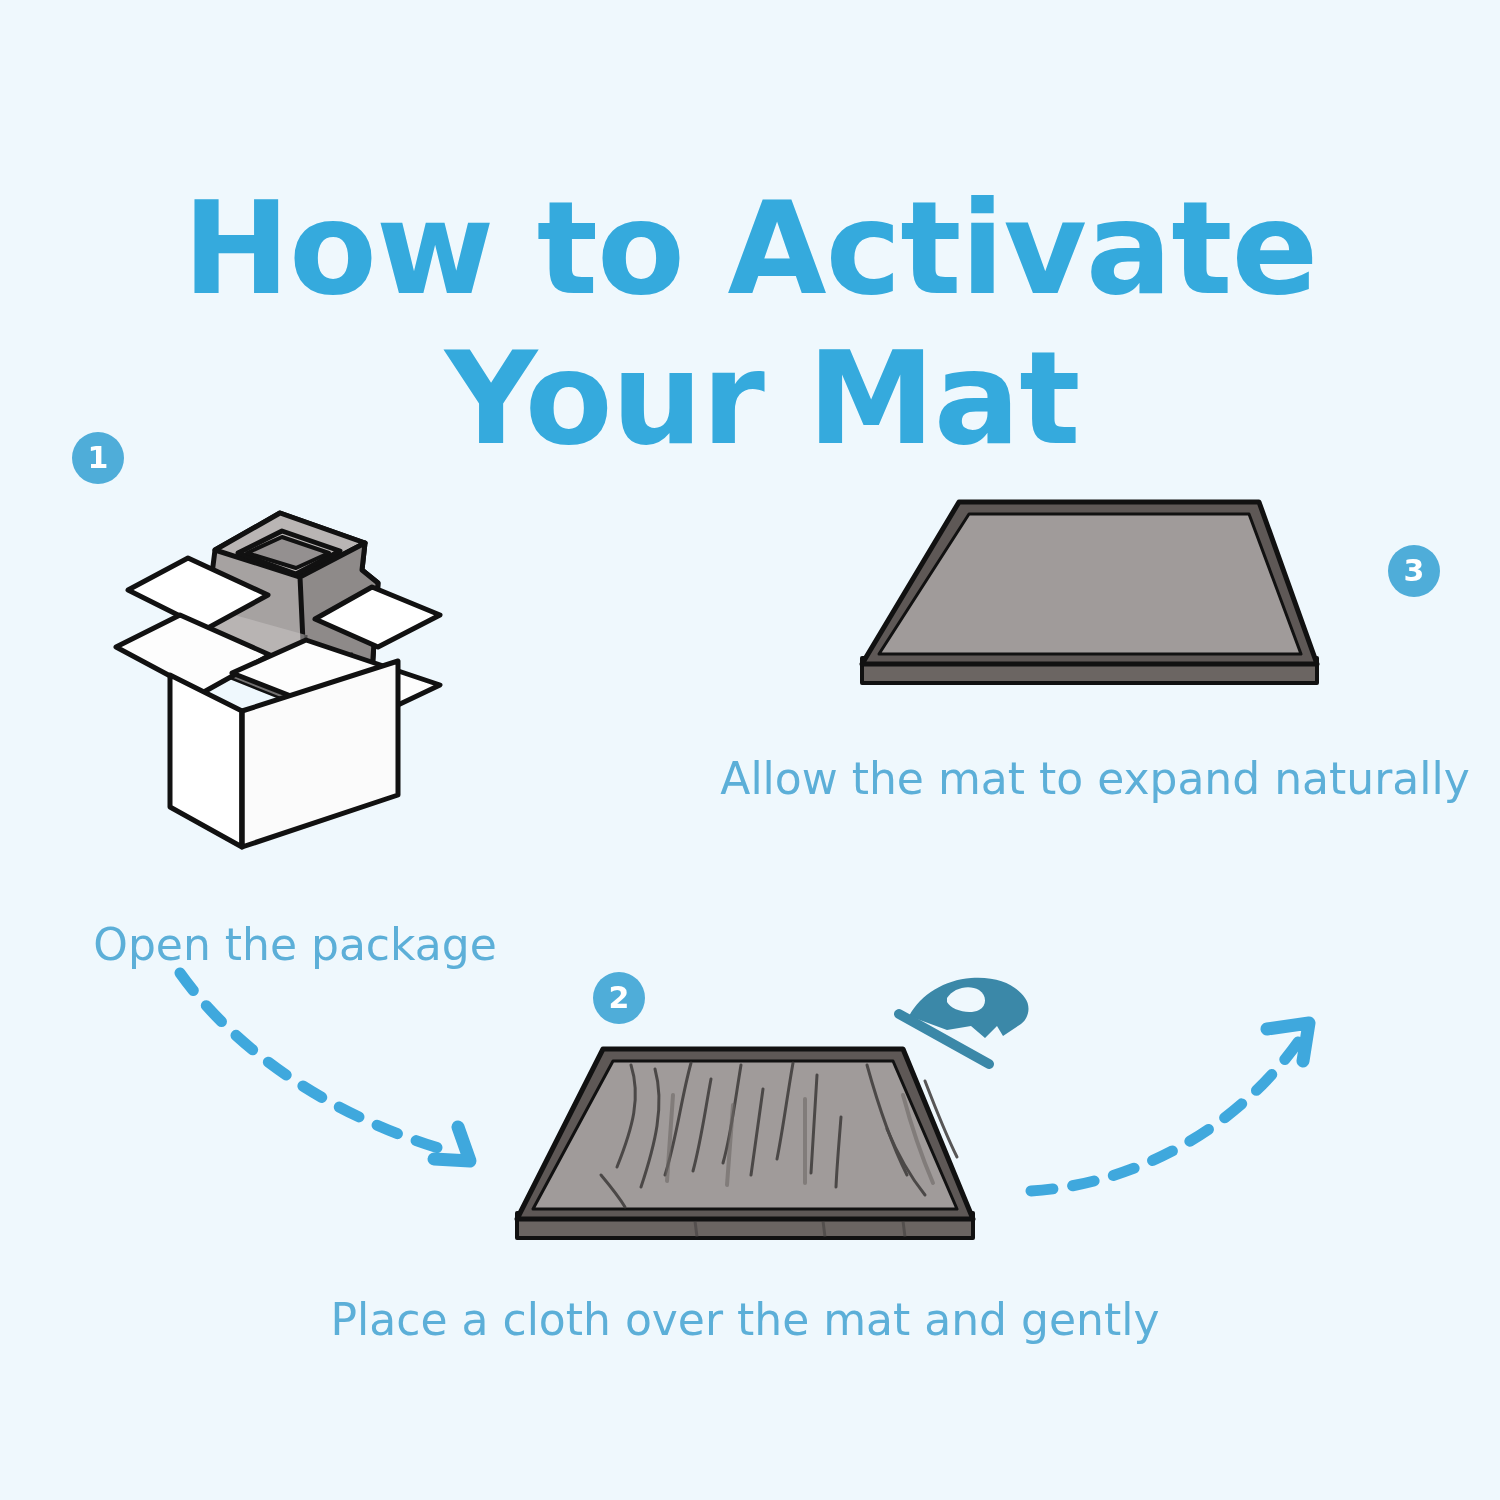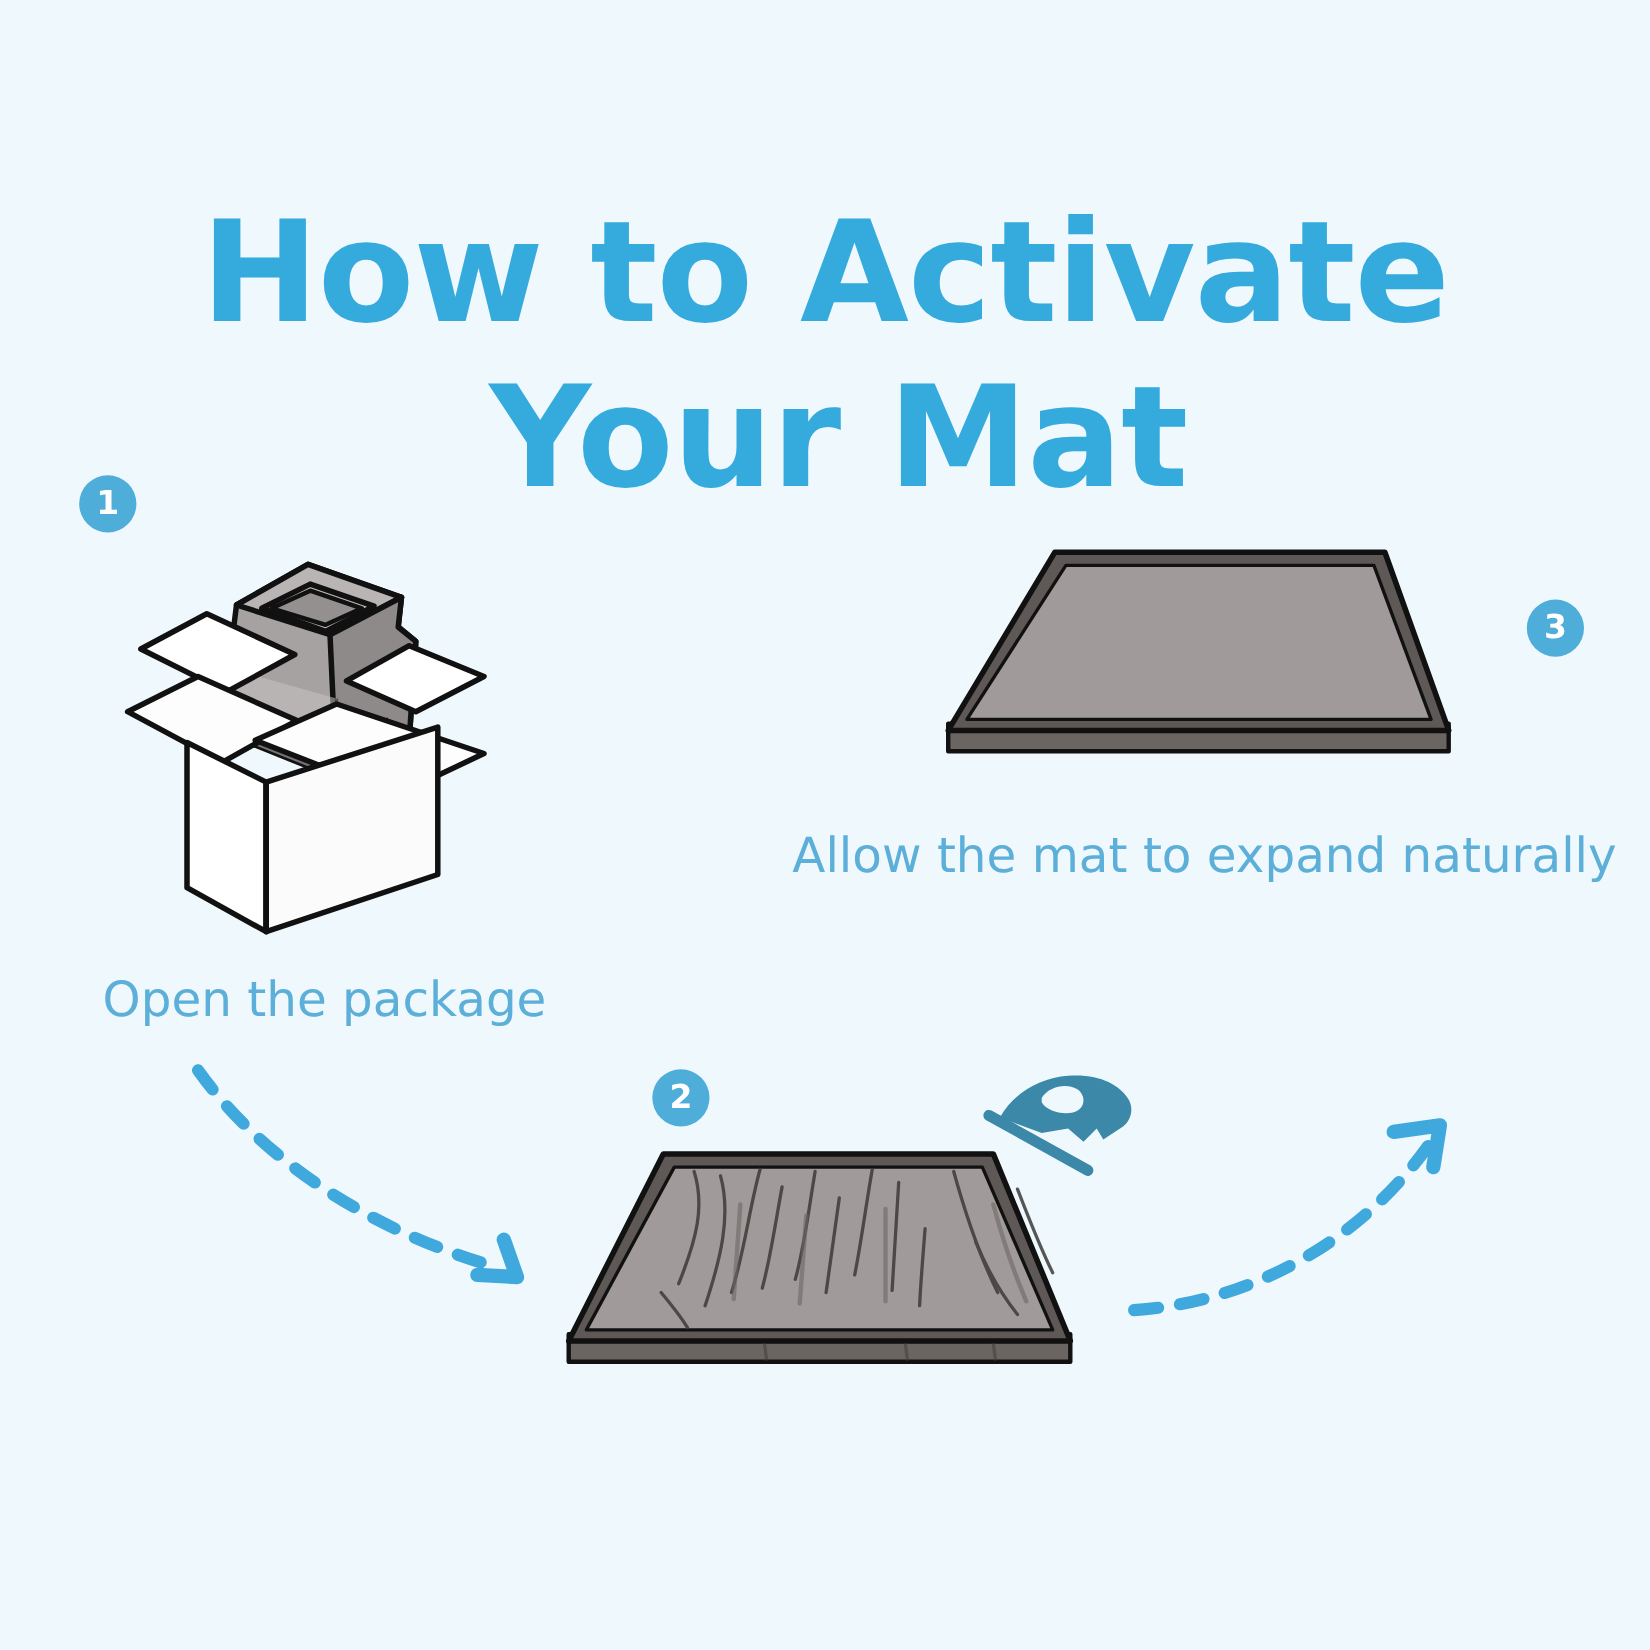--- a/index.html
+++ b/index.html
@@ -60,21 +60,21 @@
     color: #5cafd8;
     font-family: "DejaVu Sans", sans-serif;
     font-weight: 400;
     font-size: 44px;
     line-height: 64px;
     text-align: center;
     white-space: nowrap;
   }
   #caption-1 {
     left: 0px;
-    top: 878px;
+    top: 913px;
     width: 590px;
   }
   #caption-3 {
     left: 690px;
     top: 747px;
     width: 810px;
   }
   #caption-2 {
     left: 230px;
     top: 1288px;
@@ -211,20 +211,21 @@
   <div class="art" id="art-iron">
     <svg width="190" height="105" viewBox="0 0 190 105">
       <path d="M24 48 C36 26 60 12 86 10 C114 8 132 18 140 30 C146 38 144 50 136 56
                L118 68 L112 58 L100 70 L86 58 L62 62 Z" fill="#3b88a8"></path>
       <path d="M62 30 C68 20 84 16 94 22 C102 27 102 38 94 42 C84 47 66 42 62 34 Z" fill="#eff8fd"></path>
       <path d="M14 46 L104 96" fill="none" stroke="#3b88a8" stroke-width="10" stroke-linecap="round"></path>
     </svg>
   </div>
 
   <div class="caption" id="caption-2">
+    <span class="ln">Place a cloth over the mat and gently</span>
   </div>
 
   <div class="art" id="art-arrow-right">
     <svg width="330" height="240" viewBox="0 0 330 240">
       <path d="M16 196 C112 190 220 140 288 40" fill="none" stroke="#3fa8dd" stroke-width="11" stroke-linecap="round" stroke-dasharray="22 20"></path>
       <path d="M252 34 L294 28 L288 66" fill="none" stroke="#3fa8dd" stroke-width="13" stroke-linecap="round" stroke-linejoin="round"></path>
     </svg>
   </div>
 
 </div>

